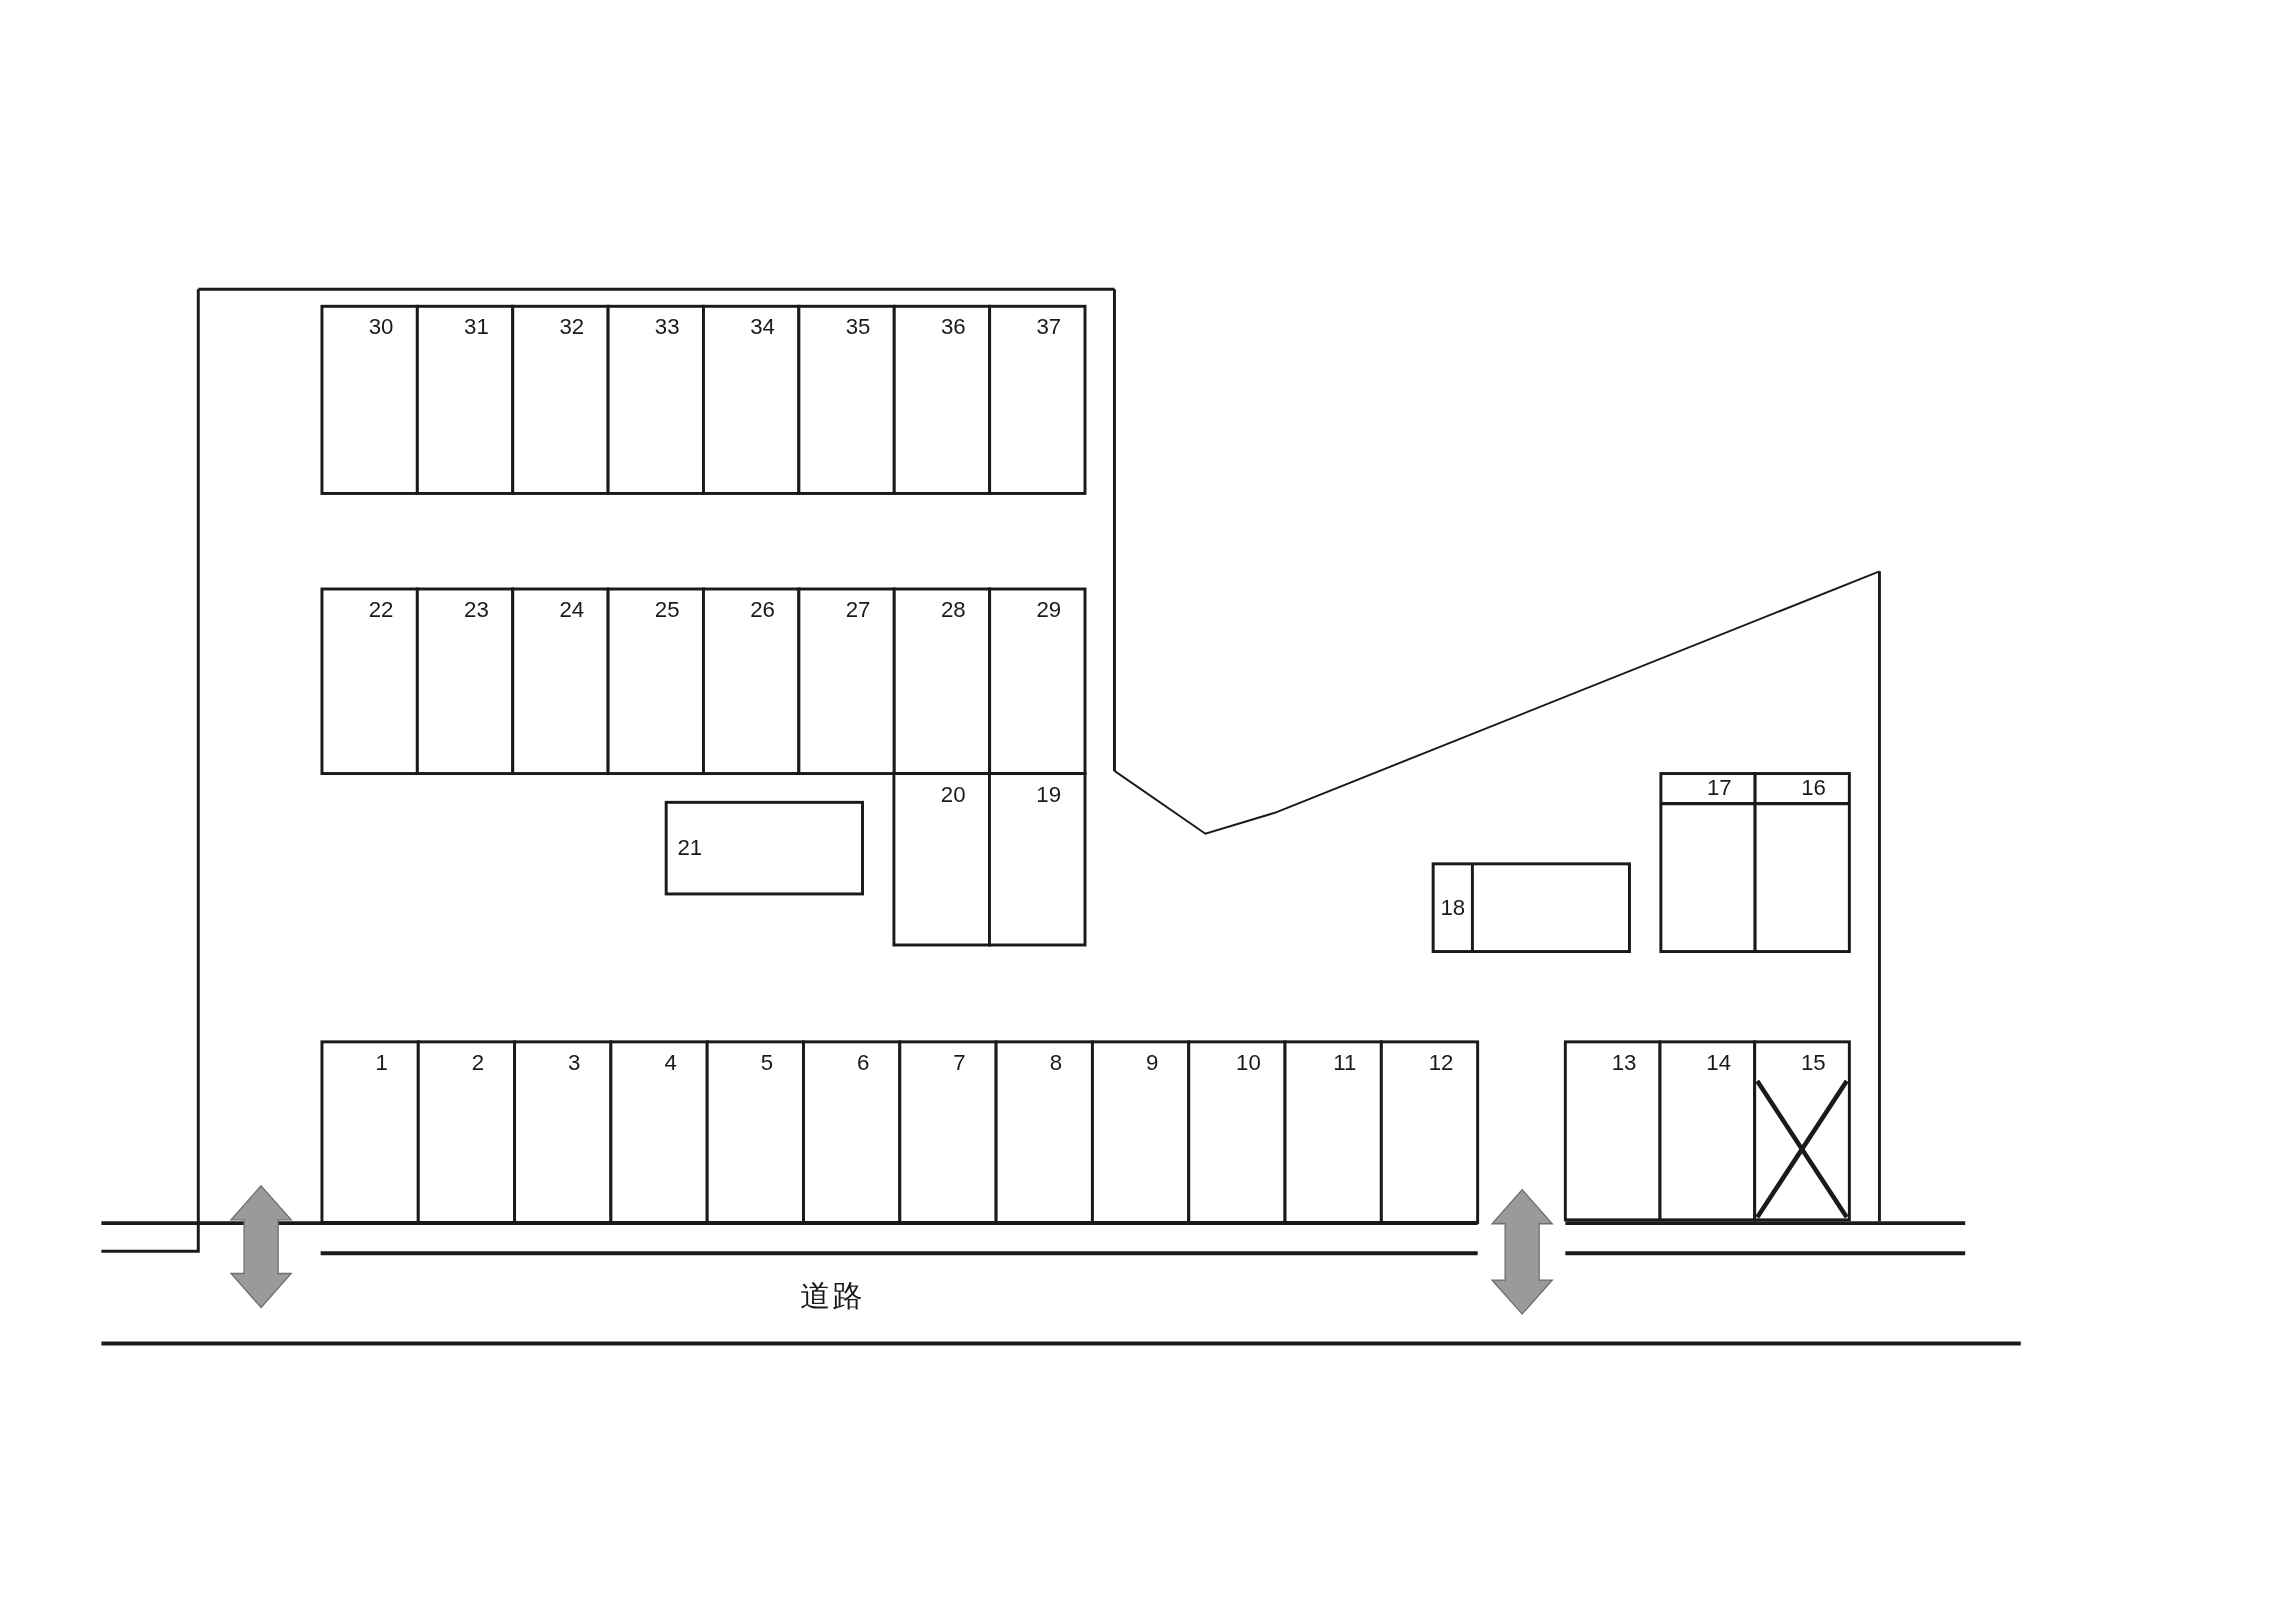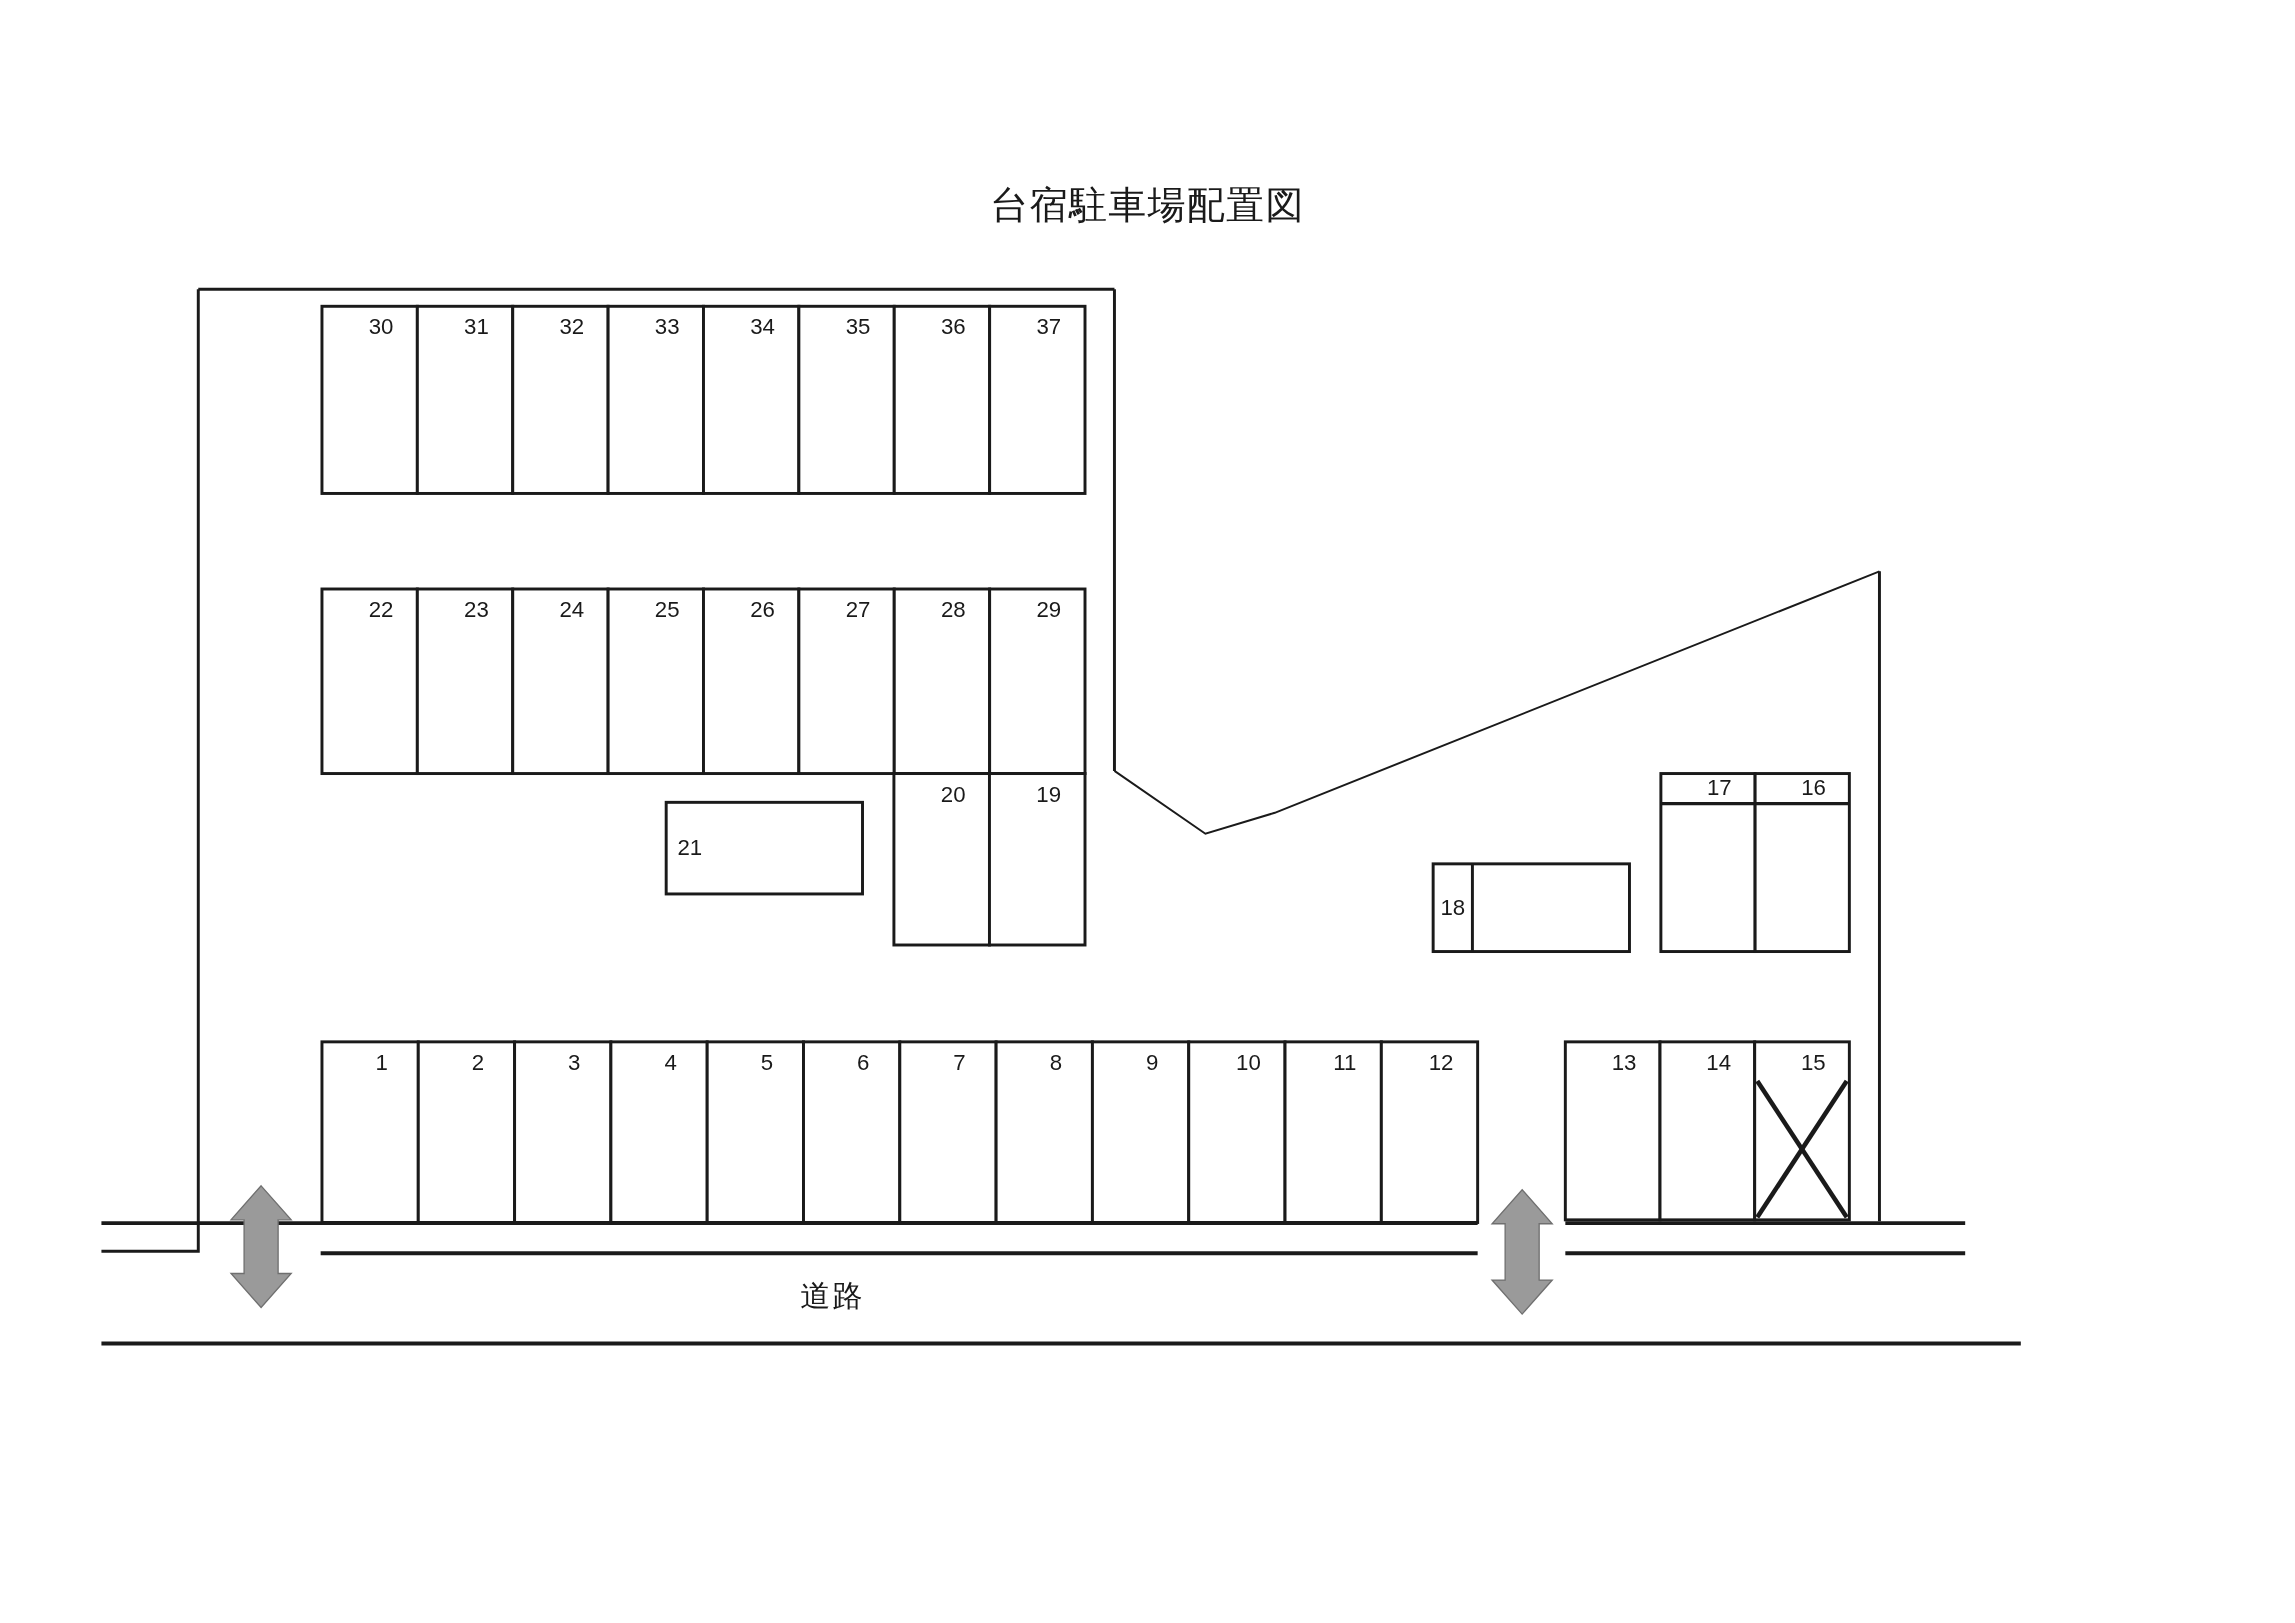--- a/index.html
+++ b/index.html
@@ -76,21 +76,20 @@
     fill: #9a9a9a;
     stroke: #6f6f6f;
     stroke-width: 2;
   }
 </style>
 </head>
 <body>
 
 <div id="page">
 
-  <div id="plan-title">台宿駐車場配置図</div>
 
   <svg id="plan-svg" width="2295" height="1623" viewBox="0 0 3507 2480">
 
     <g>
       <polyline class="site-line" id="bnd-west" points="303,442 303,1912 155,1912"></polyline>
       <polyline class="site-line" id="bnd-north" points="303,442 1703,442"></polyline>
       <polyline class="site-line" id="bnd-east-upper" points="1703,442 1703,1178"></polyline>
       <polyline class="site-line-thin" id="bnd-irregular" points="1703,1178 1842,1274 1948,1242 2872,873"></polyline>
       <polyline class="site-line" id="bnd-east-lower" points="2872,873 2872,1866"></polyline>
     </g>

